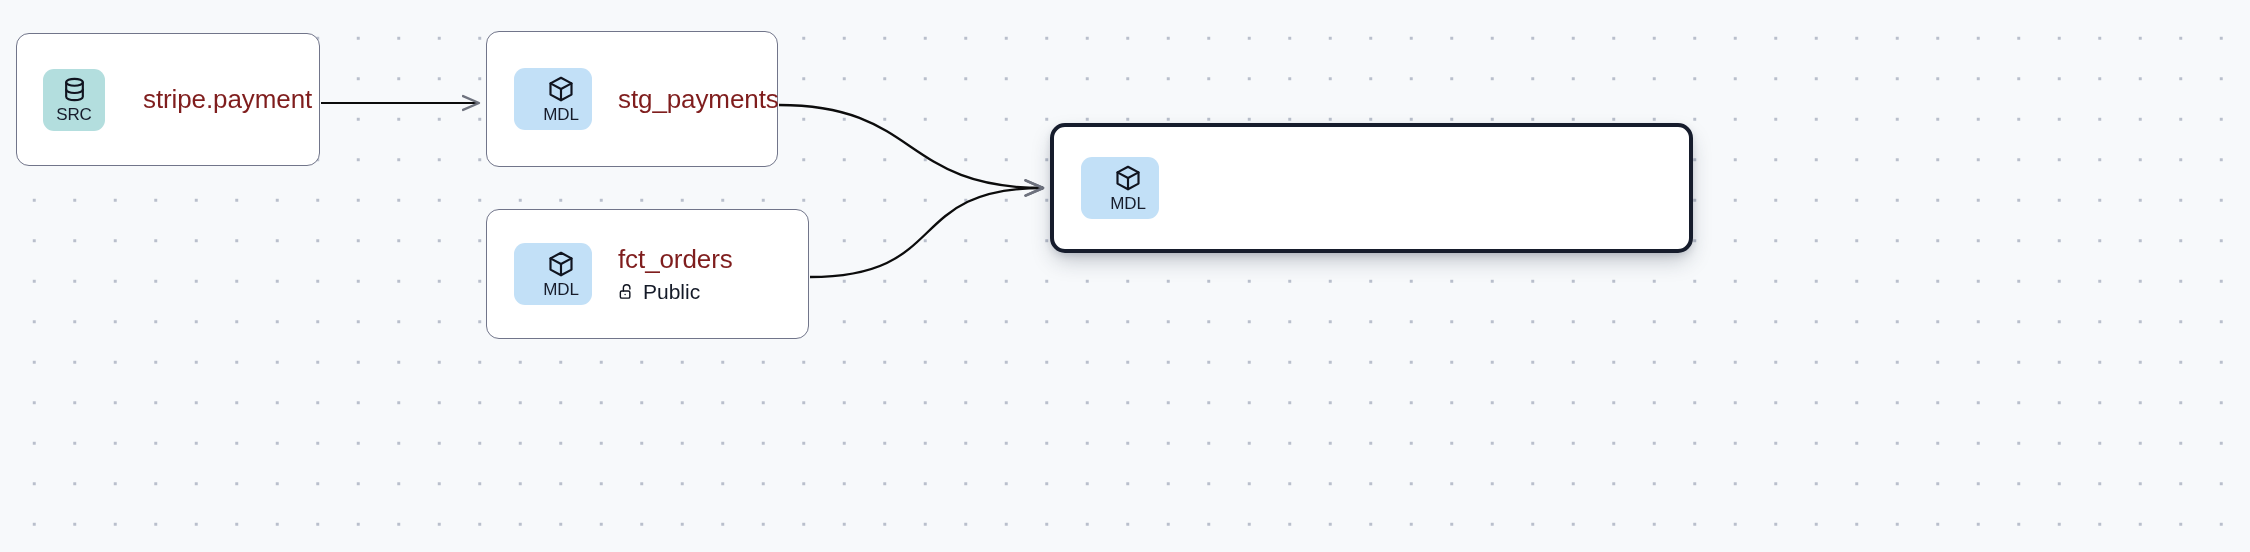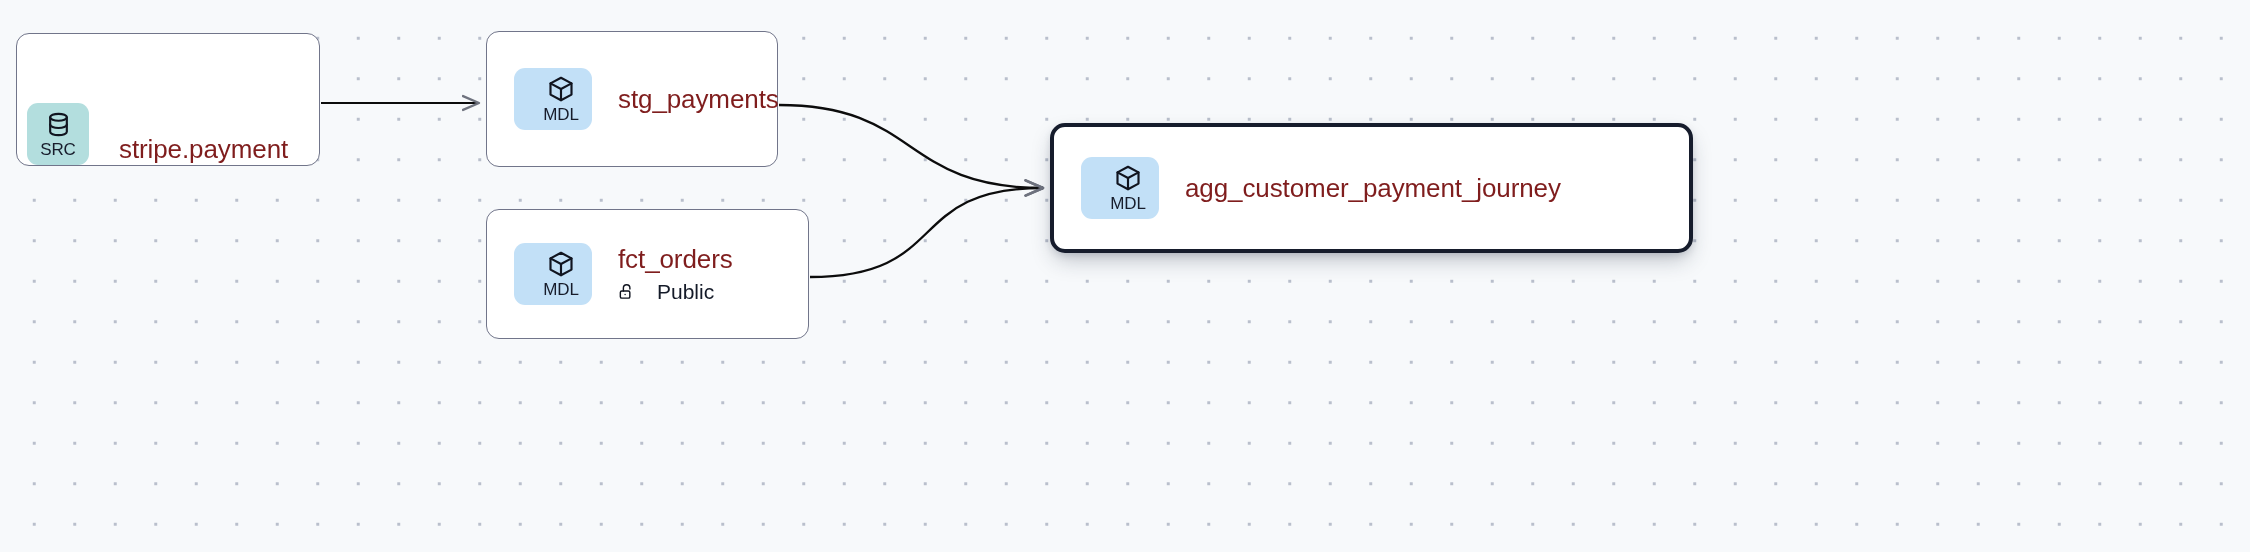--- a/index.html
+++ b/index.html
@@ -80,31 +80,31 @@
   .node-title {
     font-size: 26px;
     color: #7f1d1d;
     line-height: 1.18;
     white-space: nowrap;
     letter-spacing: -0.1px;
   }
   .node-sub {
     display: flex;
     align-items: center;
-    gap: 22px;
+    gap: 8px;
     font-size: 21px;
     color: #141a28;
     line-height: 1.2;
     margin-top: 4px;
     white-space: nowrap;
   }
   .node-sub svg { display: block; flex: 0 0 auto; }
 
   
-  #node-stripe-payment  { left: 16px;   top: 33px;  width: 304px; height: 133px; padding-left: 10px; gap: 30px; align-items: flex-end; }
+  #node-stripe-payment  { left: 16px;   top: 33px;  width: 304px; height: 133px; padding-left: 26px; gap: 38px; }
   #node-stg-payments    { left: 486px;  top: 31px;  width: 292px; height: 136px; padding-left: 27px; gap: 26px; }
   #node-fct-orders      { left: 486px;  top: 209px; width: 323px; height: 130px; padding-left: 27px; gap: 26px; }
   #node-agg-journey     { left: 1050px; top: 123px; width: 643px; height: 130px; padding-left: 27px; gap: 26px; }
 </style>
 </head>
 <body>
 
 <div id="canvas">
 
   <svg id="edges" viewBox="0 0 2250 552" width="2250" height="552" xmlns="http://www.w3.org/2000/svg">
@@ -183,18 +183,15 @@
     <div class="badge mdl">
       <span>
         <svg width="28" height="28" viewBox="0 0 24 24" fill="none" stroke="#10141f" stroke-width="1.85" stroke-linecap="round" stroke-linejoin="round">
           <path d="M12 2.4 L21 7.2 L21 16.8 L12 21.6 L3 16.8 L3 7.2 Z"></path>
           <path d="M3 7.2 L12 12 L21 7.2"></path>
           <path d="M12 12 L12 21.6"></path>
         </svg>
       </span>
       <span class="badge-text">MDL</span>
     </div>
-    <div class="node-body">
-      <div class="node-title">agg_customer_payment_journey</div>
-    </div>
   </div>
 
 </div>
 
 </body></html>

